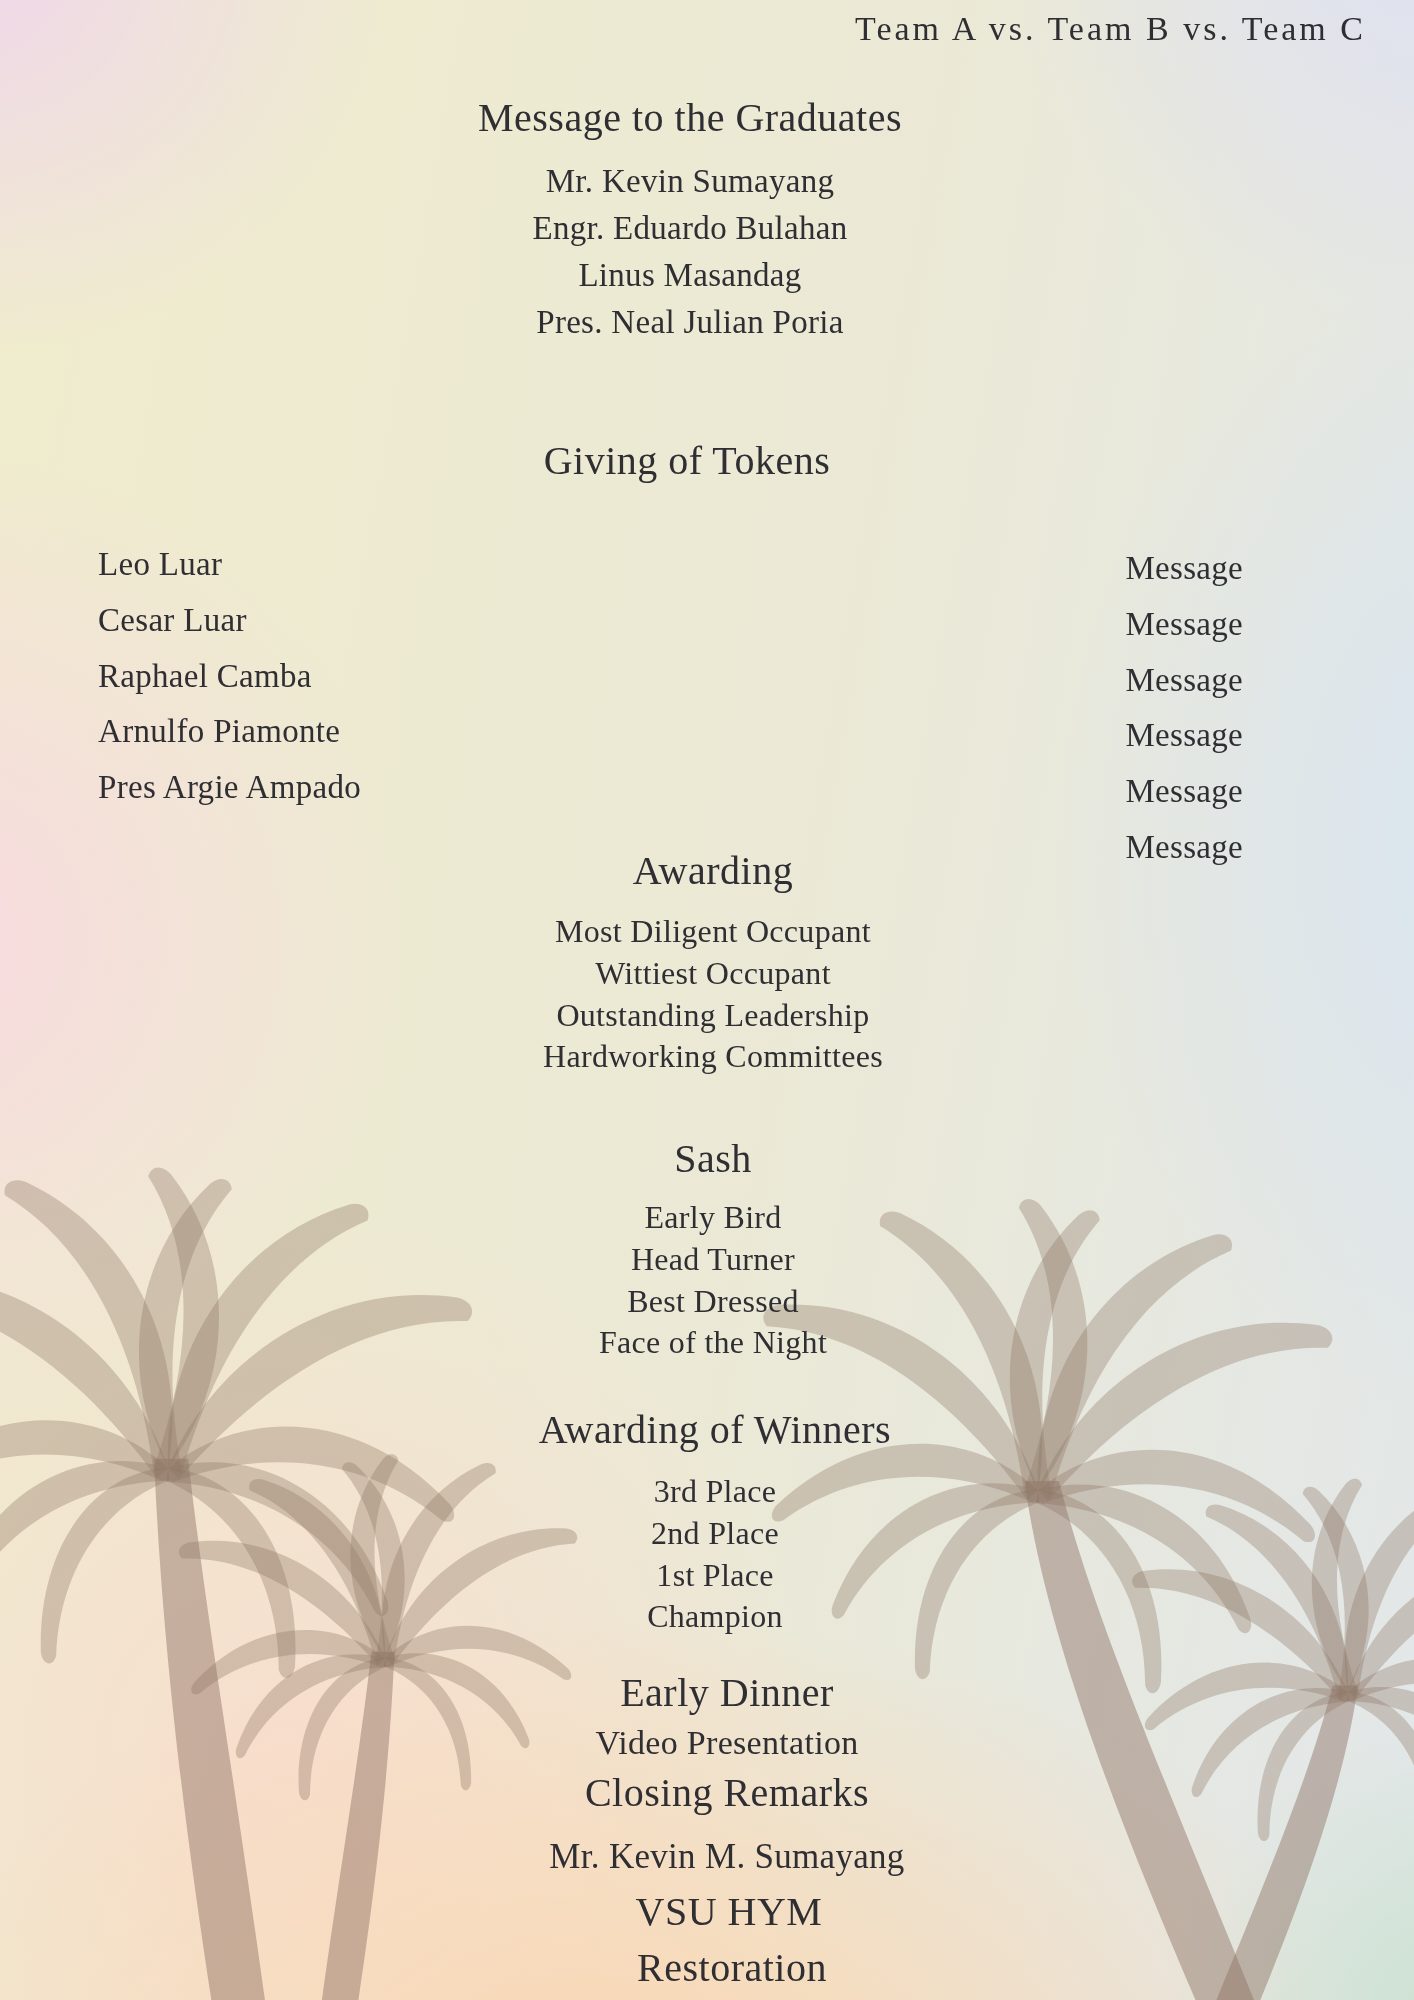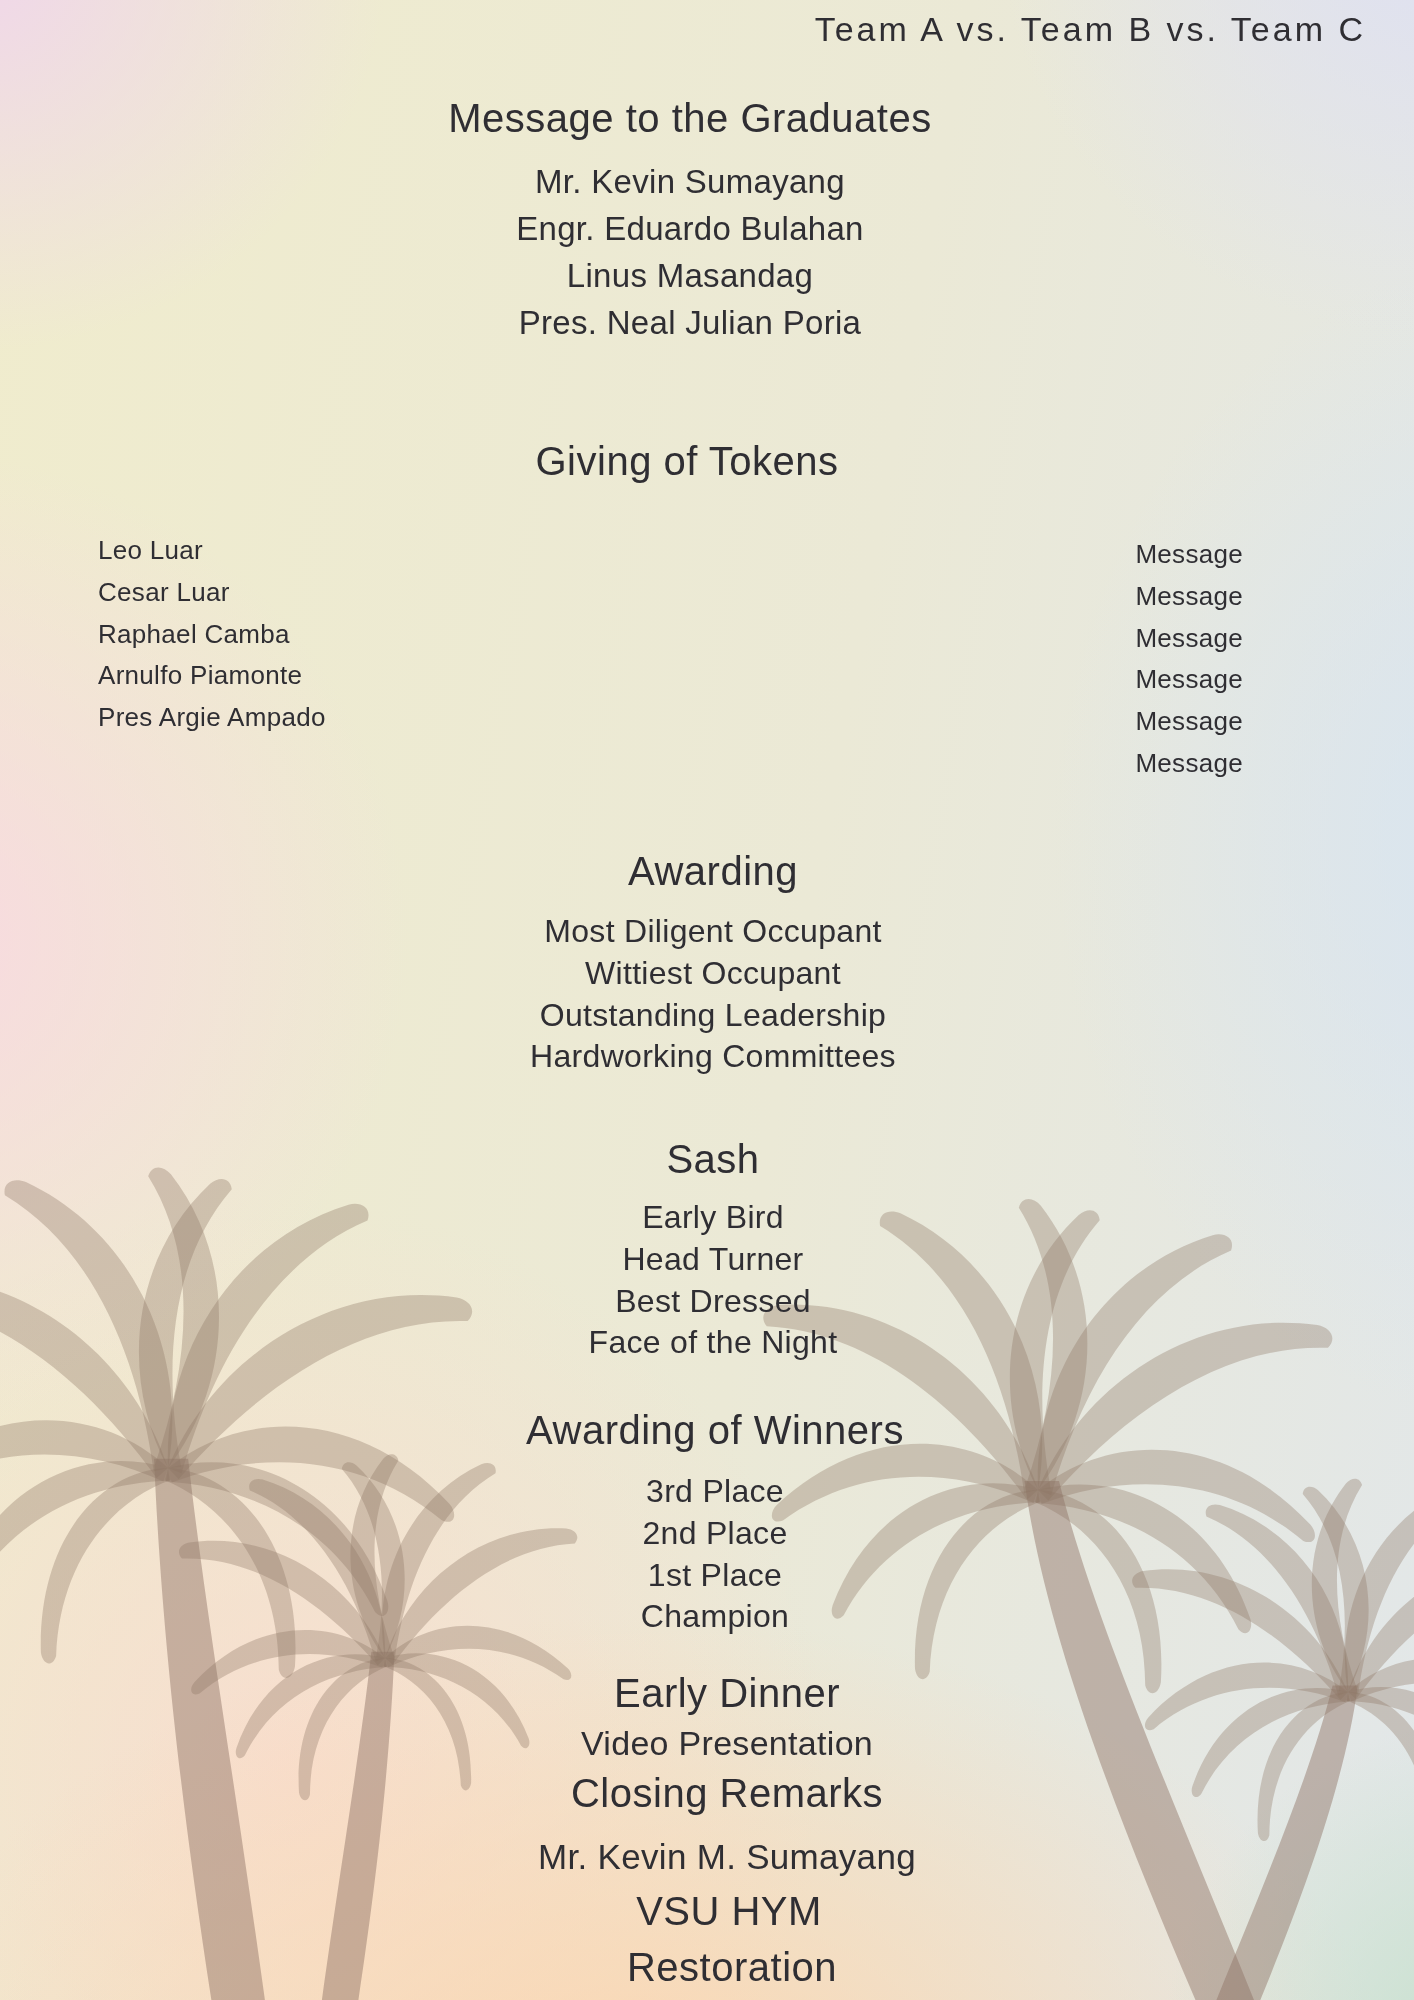--- a/index.html
+++ b/index.html
@@ -1,21 +1,21 @@
 <!DOCTYPE html>
 <html><head>
 <meta charset="utf-8">
 <style>
   html,body{margin:0;padding:0;}
   .page{
     position:relative;
     width:1414px;height:2000px;
     overflow:hidden;
     color:#2f2e33;
-    font-family:Liberation Sans, sans-serif;
+    font-family:Liberation Serif, serif;
     background:
       radial-gradient(ellipse 42% 28% at -2% -2%, rgba(240,213,236,.95), rgba(240,213,236,0) 70%),
       radial-gradient(ellipse 45% 30% at 102% -4%, rgba(222,224,243,.95), rgba(222,224,243,0) 70%),
       radial-gradient(ellipse 50% 35% at -6% 47%, rgba(249,216,226,.92), rgba(249,216,226,0) 70%),
       radial-gradient(ellipse 48% 42% at 108% 42%, rgba(214,228,242,.85), rgba(214,228,242,0) 70%),
       radial-gradient(ellipse 30% 22% at 104% 102%, rgba(198,224,203,.9), rgba(198,224,203,0) 72%),
       radial-gradient(ellipse 75% 35% at 45% 106%, rgba(252,213,175,.95), rgba(252,213,175,0) 72%),
       radial-gradient(ellipse 55% 40% at 20% 88%, rgba(250,219,205,.8), rgba(250,219,205,0) 70%),
       linear-gradient(100deg,#f0eccd 0%,#ebe9d6 55%,#e2e7e9 100%);
   }
@@ -24,21 +24,21 @@
   .heading{font-size:40px;line-height:50px;letter-spacing:.5px;}
   .subheading{font-size:40px;line-height:47px;letter-spacing:.5px;}
   .items .item{font-size:32px;line-height:41.8px;letter-spacing:.3px;}
   .msg-items .item{line-height:47px;font-size:33px;}
   .versus{position:absolute;top:10px;right:48px;z-index:2;font-size:34px;letter-spacing:3px;}
   .t-message{top:93px;transform:translateX(-17px);}
   .i-message{top:158px;transform:translateX(-17px);}
   .t-tokens{top:436px;transform:translateX(-20px);}
   .col-names{position:absolute;left:98px;top:530px;z-index:2;text-align:left;}
   .col-roles{position:absolute;right:171px;top:534px;z-index:2;text-align:right;}
-  .col-names .item,.col-roles .item{font-size:26px;line-height:41.8px;letter-spacing:.3px;}
+  .col-names .item,.col-roles .item{font-size:33px;line-height:41.8px;letter-spacing:.3px;margin-top:14px;}
   .t-awarding{top:846px;transform:translateX(6px);}
   .i-awarding{top:911px;transform:translateX(6px);}
   .t-sash{top:1134px;transform:translateX(6px);}
   .i-sash{top:1197px;transform:translateX(6px);}
   .t-winners{top:1405px;transform:translateX(8px);}
   .i-winners{top:1471px;transform:translateX(8px);}
   .t-dinner{top:1668px;transform:translateX(20px);}
   .i-video{top:1722px;transform:translateX(20px);font-size:34px;line-height:42px;letter-spacing:.3px;}
   .t-closing{top:1768px;transform:translateX(20px);}
   .i-speaker{top:1836px;transform:translateX(20px);font-size:35px;line-height:42px;letter-spacing:.3px;}

